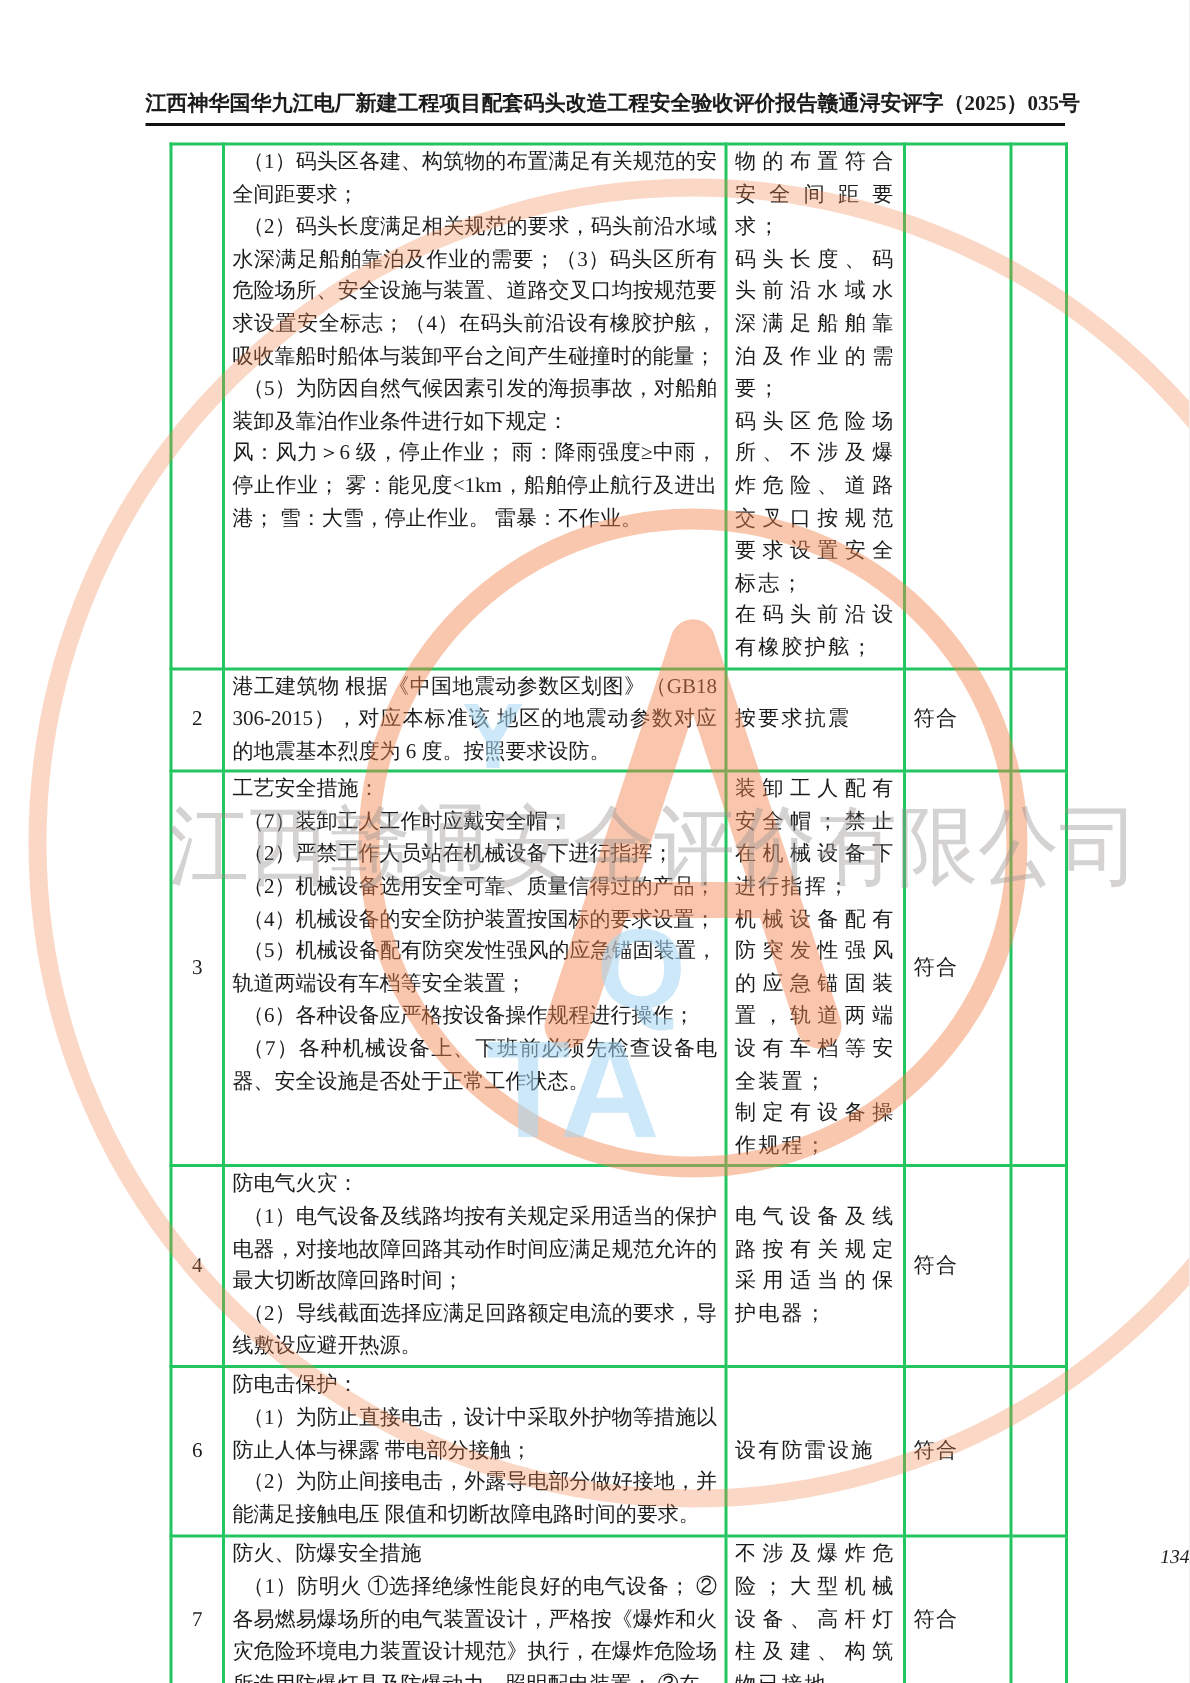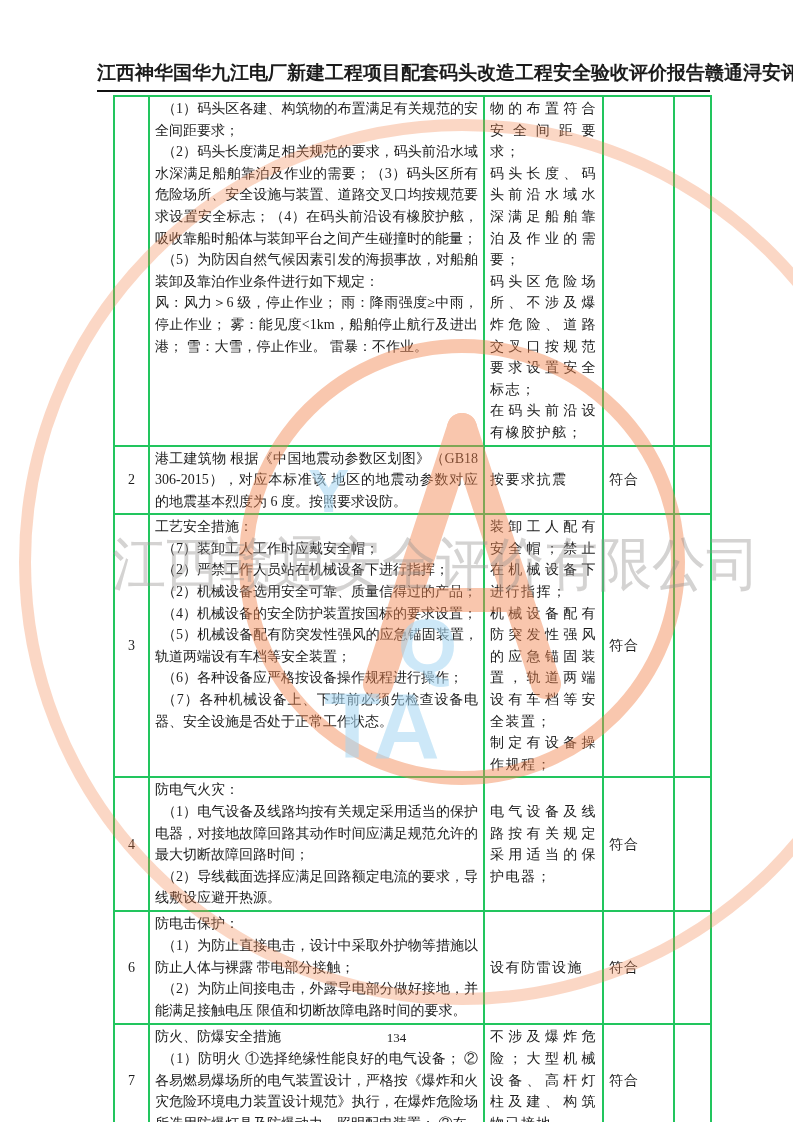--- a/index.html
+++ b/index.html
@@ -6,21 +6,21 @@
   .page {
     position:relative; width:793px; height:1122px; margin:0 auto;
     background:#ffffff; overflow:hidden;
     font-family:"Liberation Serif","DejaVu Serif",serif; color:#1c1c1c;
   }
   
   .header {
     position:absolute; left:97px; top:60px; width:613px;
     display:flex; justify-content:space-between; align-items:flex-end;
     border-bottom:2px solid #111; padding-bottom:4px;
-    font-size:19px; font-weight:bold; white-space:nowrap;
+    font-size:14px; font-weight:bold; white-space:nowrap;
   }
   
   .doc-table {
     position:absolute; left:113px; top:95px;
     border-collapse:collapse; table-layout:fixed; width:597px;
   }
   .doc-table td {
     border:2px solid #22c55e; padding:1px 5px;
     font-size:14px; line-height:21.6px; vertical-align:top; overflow:hidden;
   }
@@ -29,21 +29,21 @@
   .no-cell  { text-align:center; vertical-align:middle !important; }
   .measure-cell .para { text-align:justify; word-break:break-all; }
   .actual-cell { letter-spacing:1.5px; }
   .actual-cell .para { text-align:justify; word-break:break-all; }
   .v-mid { vertical-align:middle !important; }
   .p-indent { text-indent:0.5em; }
   .result-cell { vertical-align:middle !important; letter-spacing:1px; padding-left:8px;border-radius:26px; }
   
   .footer {
     position:absolute; left:0; top:1030px; width:100%;
-    text-align:center; font-size:13px;
+    text-align:right; font-size:13px;font-style:italic;
   }
   
   .stamp {
     position:absolute; left:0; top:0; width:793px; height:1122px;
     pointer-events:none; z-index:5;
   }
   .stamp text.blue { font-family:"Liberation Sans","DejaVu Sans",sans-serif; font-weight:bold; }
   .stamp text.gray { font-family:"Liberation Serif","DejaVu Serif",serif; }
 </style>
 </head>

